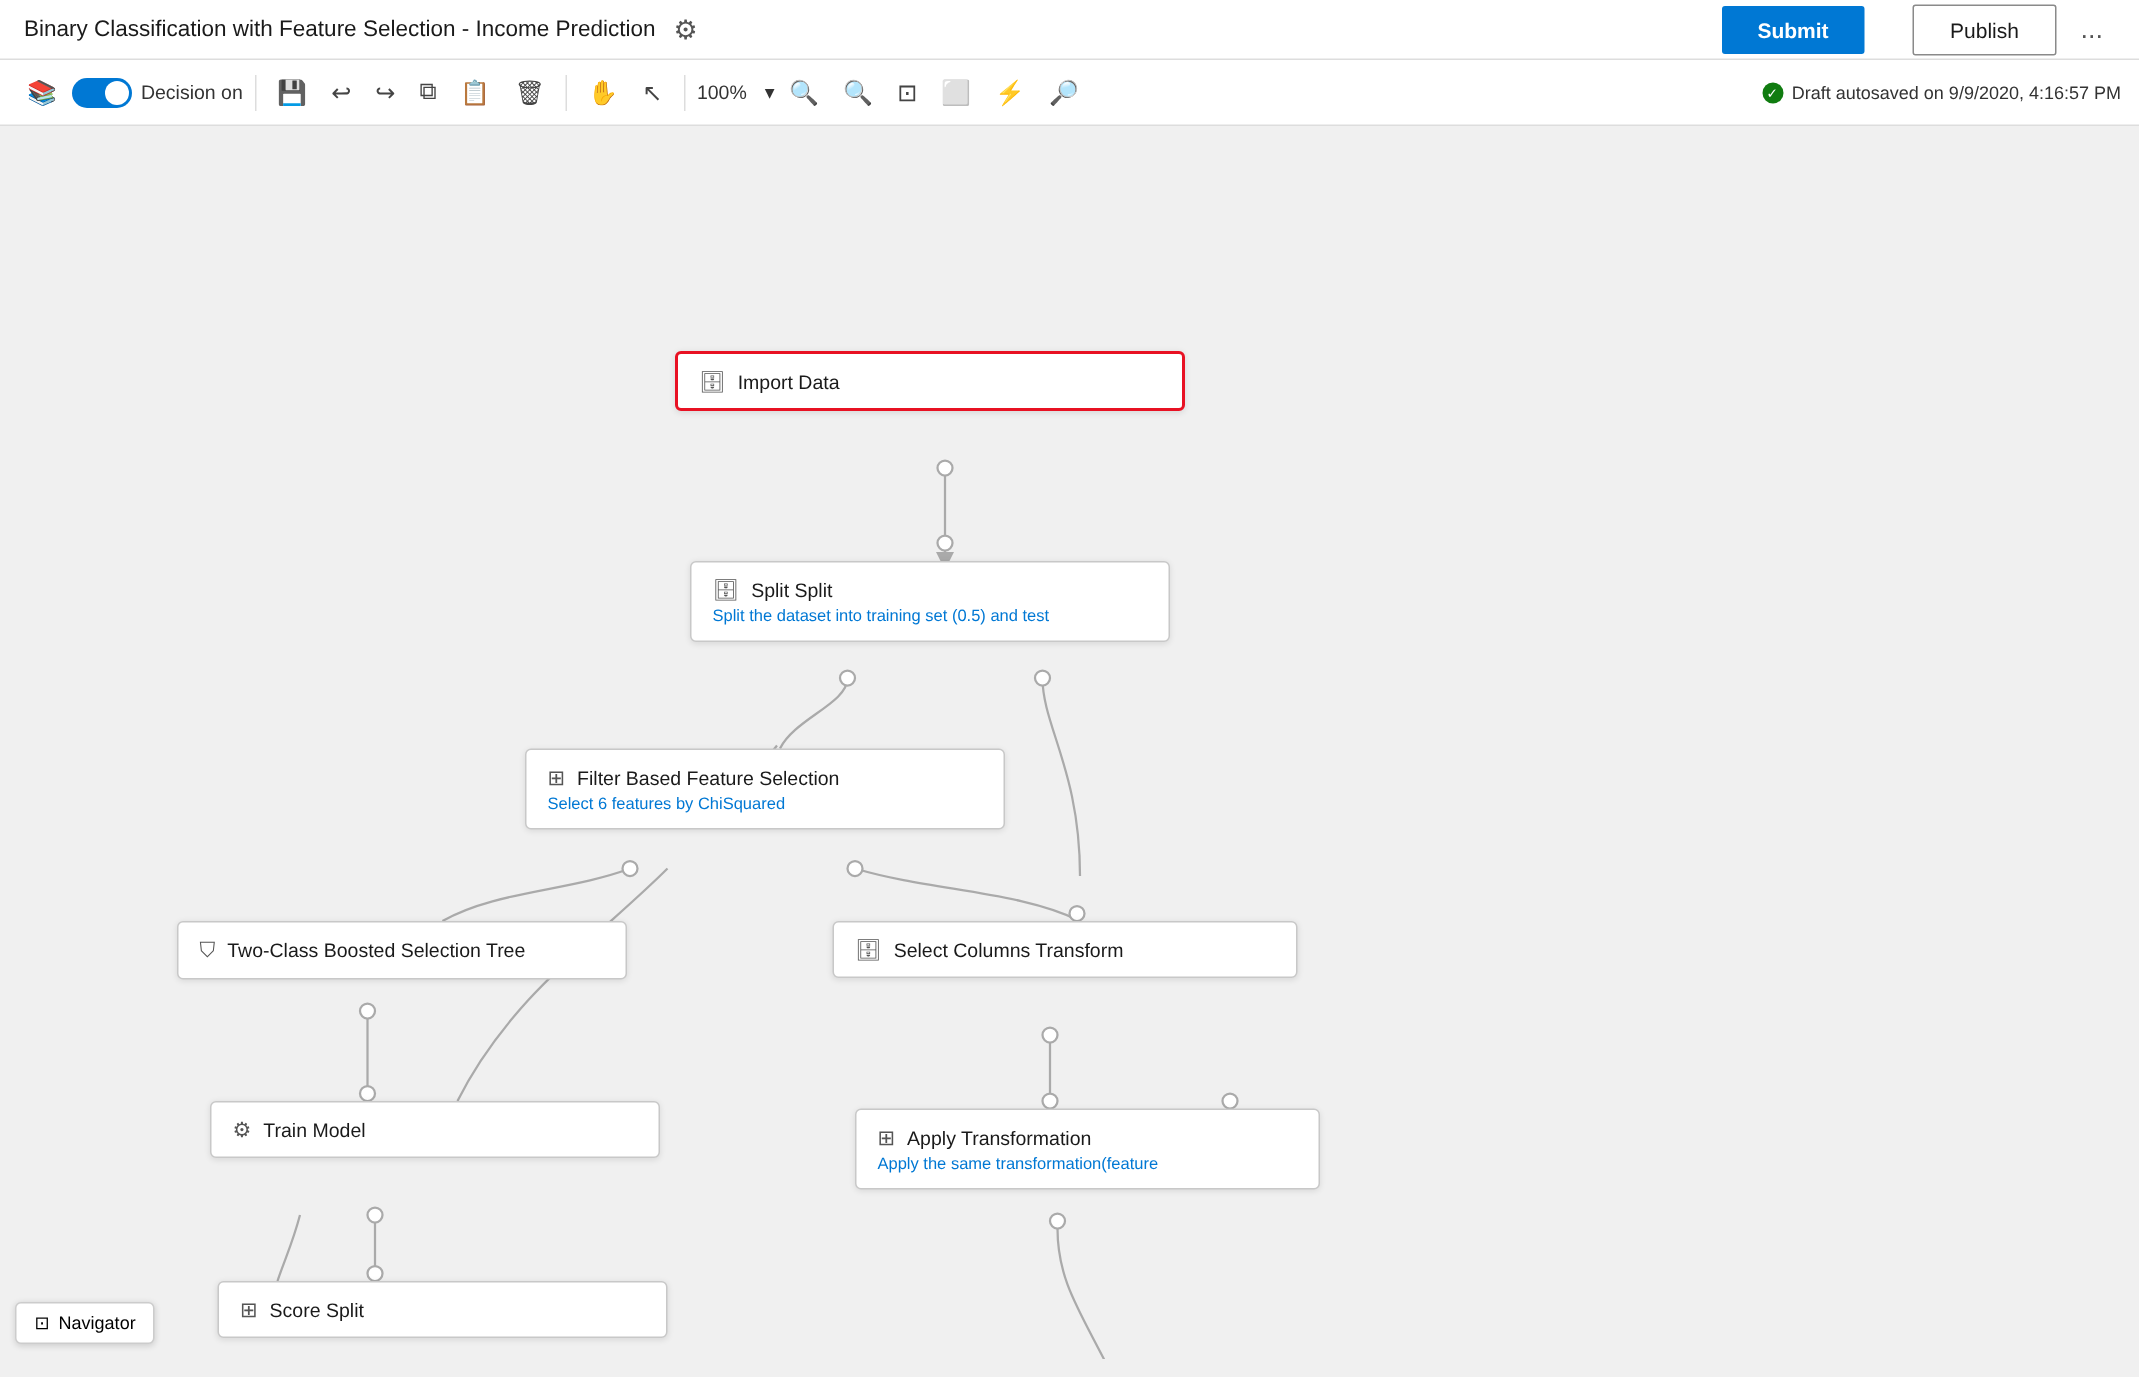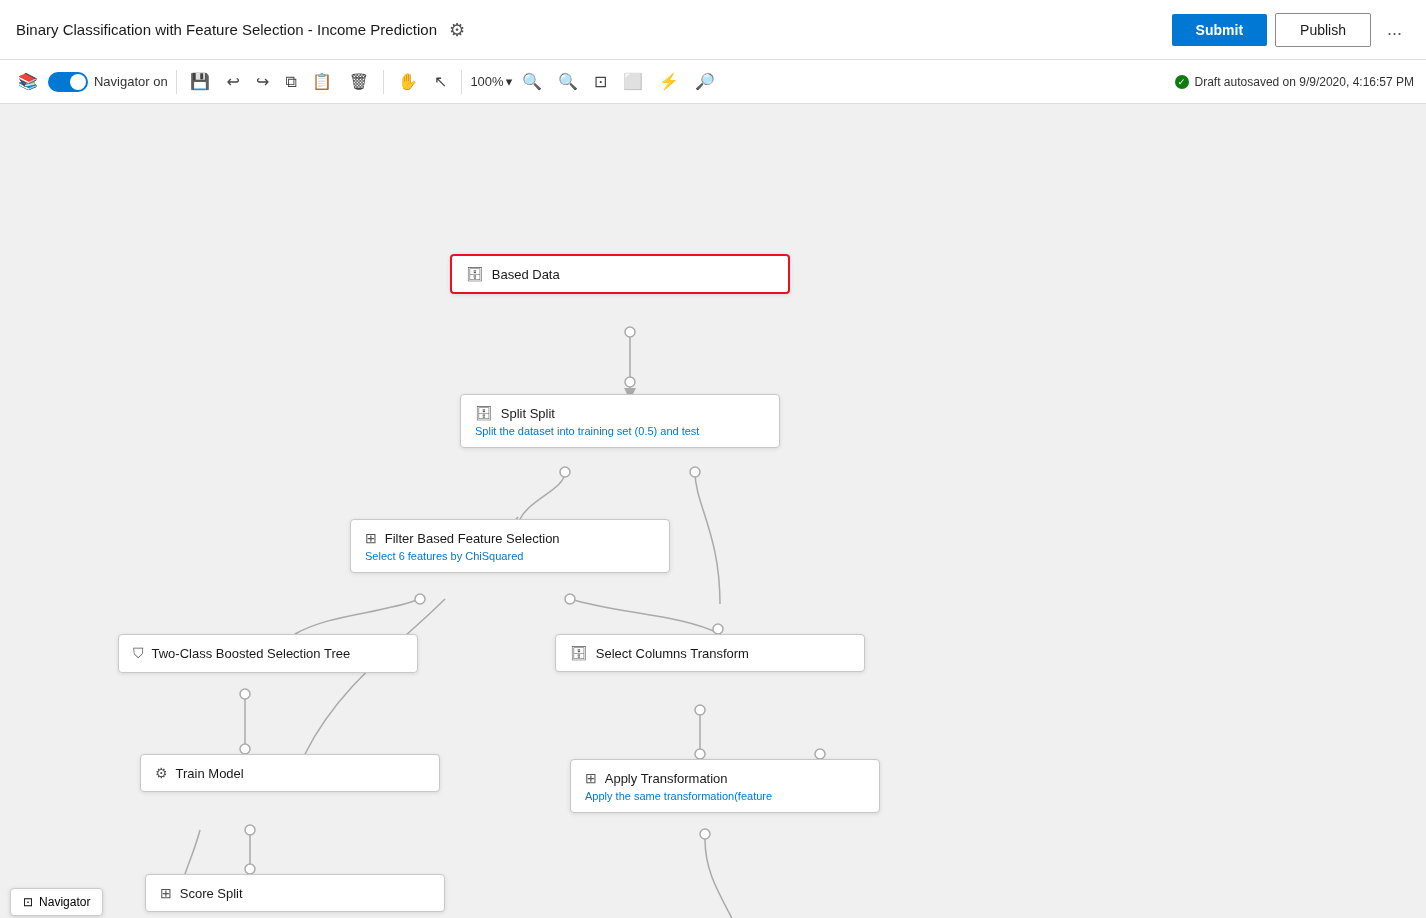--- a/index.html
+++ b/index.html
@@ -2,43 +2,43 @@
 <html><head>
   <meta charset="utf-8">
   <style>
     * { box-sizing: border-box; margin: 0; padding: 0; }
     body { font-family: 'Segoe UI', Arial, sans-serif; background: #f0f0f0; overflow: hidden; width: 1426px; height: 918px; }
 
     
     #header {
       display: flex; align-items: center; justify-content: space-between;
       background: #fff; border-bottom: 1px solid #ddd;
-      padding: 0 16px; height: 60px;
+      padding: 0 16px; height: 40px;
     }
     #header-left { display: flex; align-items: center; gap: 12px; }
     #title { font-size: 15px; color: #1a1a1a; font-weight: 400; }
     #gear-btn { background: none; border: none; cursor: pointer; font-size: 18px; color: #555; }
     #header-right { display: flex; align-items: center; gap: 8px; }
     #submit-btn { background: #0078d4; color: #fff; border: none; padding: 8px 24px; font-size: 14px; cursor: pointer; border-radius: 2px; font-weight: 600; }
-    #publish-btn { background: #fff; color: #1a1a1a; border: 1px solid #8a8a8a; padding: 8px 24px; font-size: 14px; cursor: pointer; border-radius: 2px; }
+    #publish-btn { background: #fff; color: #1a1a1a; border: 1px solid #8a8a8a; padding: 8px 24px; font-size: 14px; cursor: pointer; border-radius: 2px; margin-left: 24px; }
     #more-btn { background: none; border: none; cursor: pointer; font-size: 18px; color: #555; padding: 4px 8px; }
 
     
     #toolbar {
       display: flex; align-items: center; background: #fff; border-bottom: 1px solid #ddd;
       padding: 0 12px; height: 44px; gap: 4px;
     }
     .tb-btn { background: none; border: none; cursor: pointer; font-size: 16px; color: #444; padding: 4px 6px; border-radius: 2px; display: flex; align-items: center; }
     .tb-divider { width: 1px; height: 24px; background: #ddd; margin: 0 4px; }
     .autosave-toggle { display: flex; align-items: center; gap: 6px; }
     .toggle-switch { position: relative; width: 40px; height: 20px; }
     .toggle-slider { position: absolute; top: 0; left: 0; right: 0; bottom: 0; background: #0078d4; border-radius: 20px; cursor: pointer; }
     .toggle-slider::after { content: ''; position: absolute; width: 16px; height: 16px; top: 2px; right: 2px; background: #fff; border-radius: 50%; }
     .autosave-label { font-size: 13px; color: #333; }
-    .zoom-control { display: flex; align-items: center; gap: 2px; font-size: 13px; color: #333; }
+    .zoom-control { display: flex; align-items: center; gap: 12px; font-size: 13px; color: #333; }
     .status-area { margin-left: auto; display: flex; align-items: center; gap: 6px; font-size: 12px; color: #333; }
     .status-dot { width: 14px; height: 14px; border-radius: 50%; background: #107c10; display: flex; align-items: center; justify-content: center; color: white; font-size: 9px; }
 
     
     #canvas {
       position: relative; width: 1426px; height: 822px; background: #f0f0f0; overflow: hidden;
     }
 
     
     .node {
@@ -78,21 +78,21 @@
   </div>
 </div>
 
 <div id="toolbar">
   <button class="tb-btn">📚</button>
   <div class="autosave-toggle">
     <label class="toggle-switch">
 
       <span class="toggle-slider"></span>
     </label>
-    <span class="autosave-label">Navigator on</span>
+    <span class="autosave-label">Decision on</span>
   </div>
   <div class="tb-divider"></div>
   <button class="tb-btn">💾</button>
   <button class="tb-btn">↩</button>
   <button class="tb-btn">↪</button>
   <button class="tb-btn">⧉</button>
   <button class="tb-btn">📋</button>
   <button class="tb-btn">🗑</button>
   <div class="tb-divider"></div>
   <button class="tb-btn">✋</button>
@@ -161,21 +161,21 @@
     <defs>
       <marker id="arrow" markerWidth="8" markerHeight="8" refX="4" refY="4" orient="auto">
         <path d="M 0 0 L 8 4 L 0 8 z" fill="#aaa"></path>
       </marker>
     </defs>
   </svg>
 
   <div class="node selected wide" style="left:450px; top:150px; min-width:340px;">
     <div class="node-title">
       <span class="node-icon">🗄</span>
-      <span>Based Data</span>
+      <span>Import Data</span>
     </div>
   </div>
 
   <div class="node wide" style="left:460px; top:290px; min-width:320px;">
     <div class="node-title">
       <span class="node-icon">🗄</span>
       <span>Split Split</span>
     </div>
     <div class="node-subtitle">Split the dataset into training set (0.5) and test</div>
   </div>

